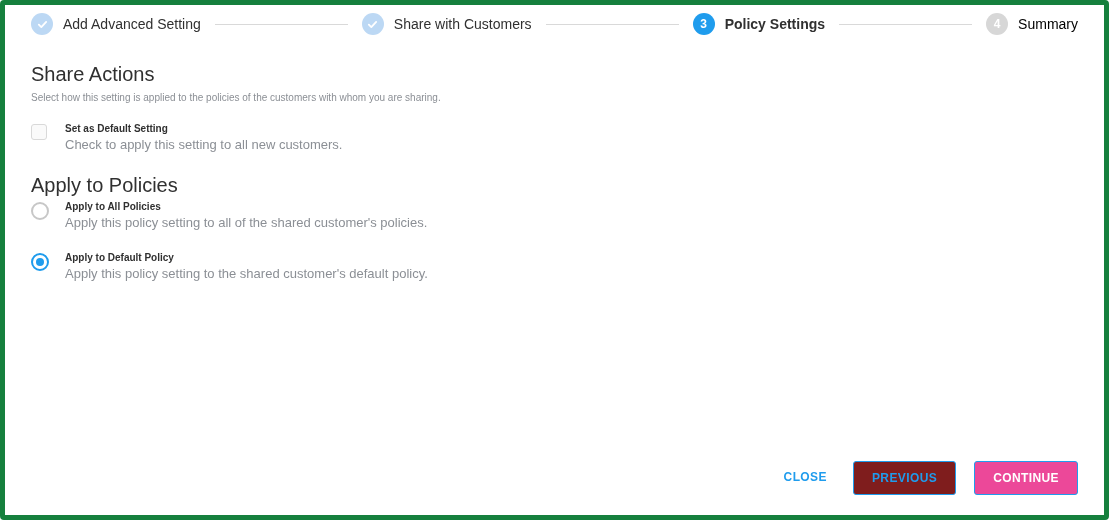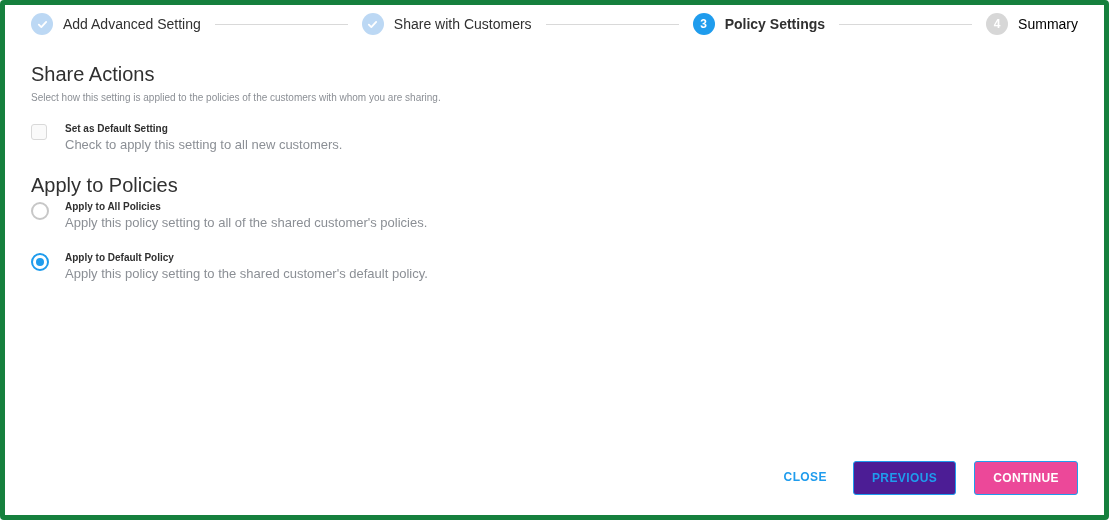--- a/index.html
+++ b/index.html
@@ -137,21 +137,21 @@
     cursor: pointer;
     font-family: inherit;
   }
   .btn-text {
     background: none;
     border: none;
     color: #1f9ced;
     padding: 9px 8px;
   }
   .btn-outline {
-    background: #4c1d95;
+    background: #7f1d1d;
     border: 1px solid #1f9ced;
     color: #1f9ced;
   }
   .btn-primary {
     background: #ec4899;
     border: 1px solid #1f9ced;
     color: #fff;
   }
 </style>
 </head>

